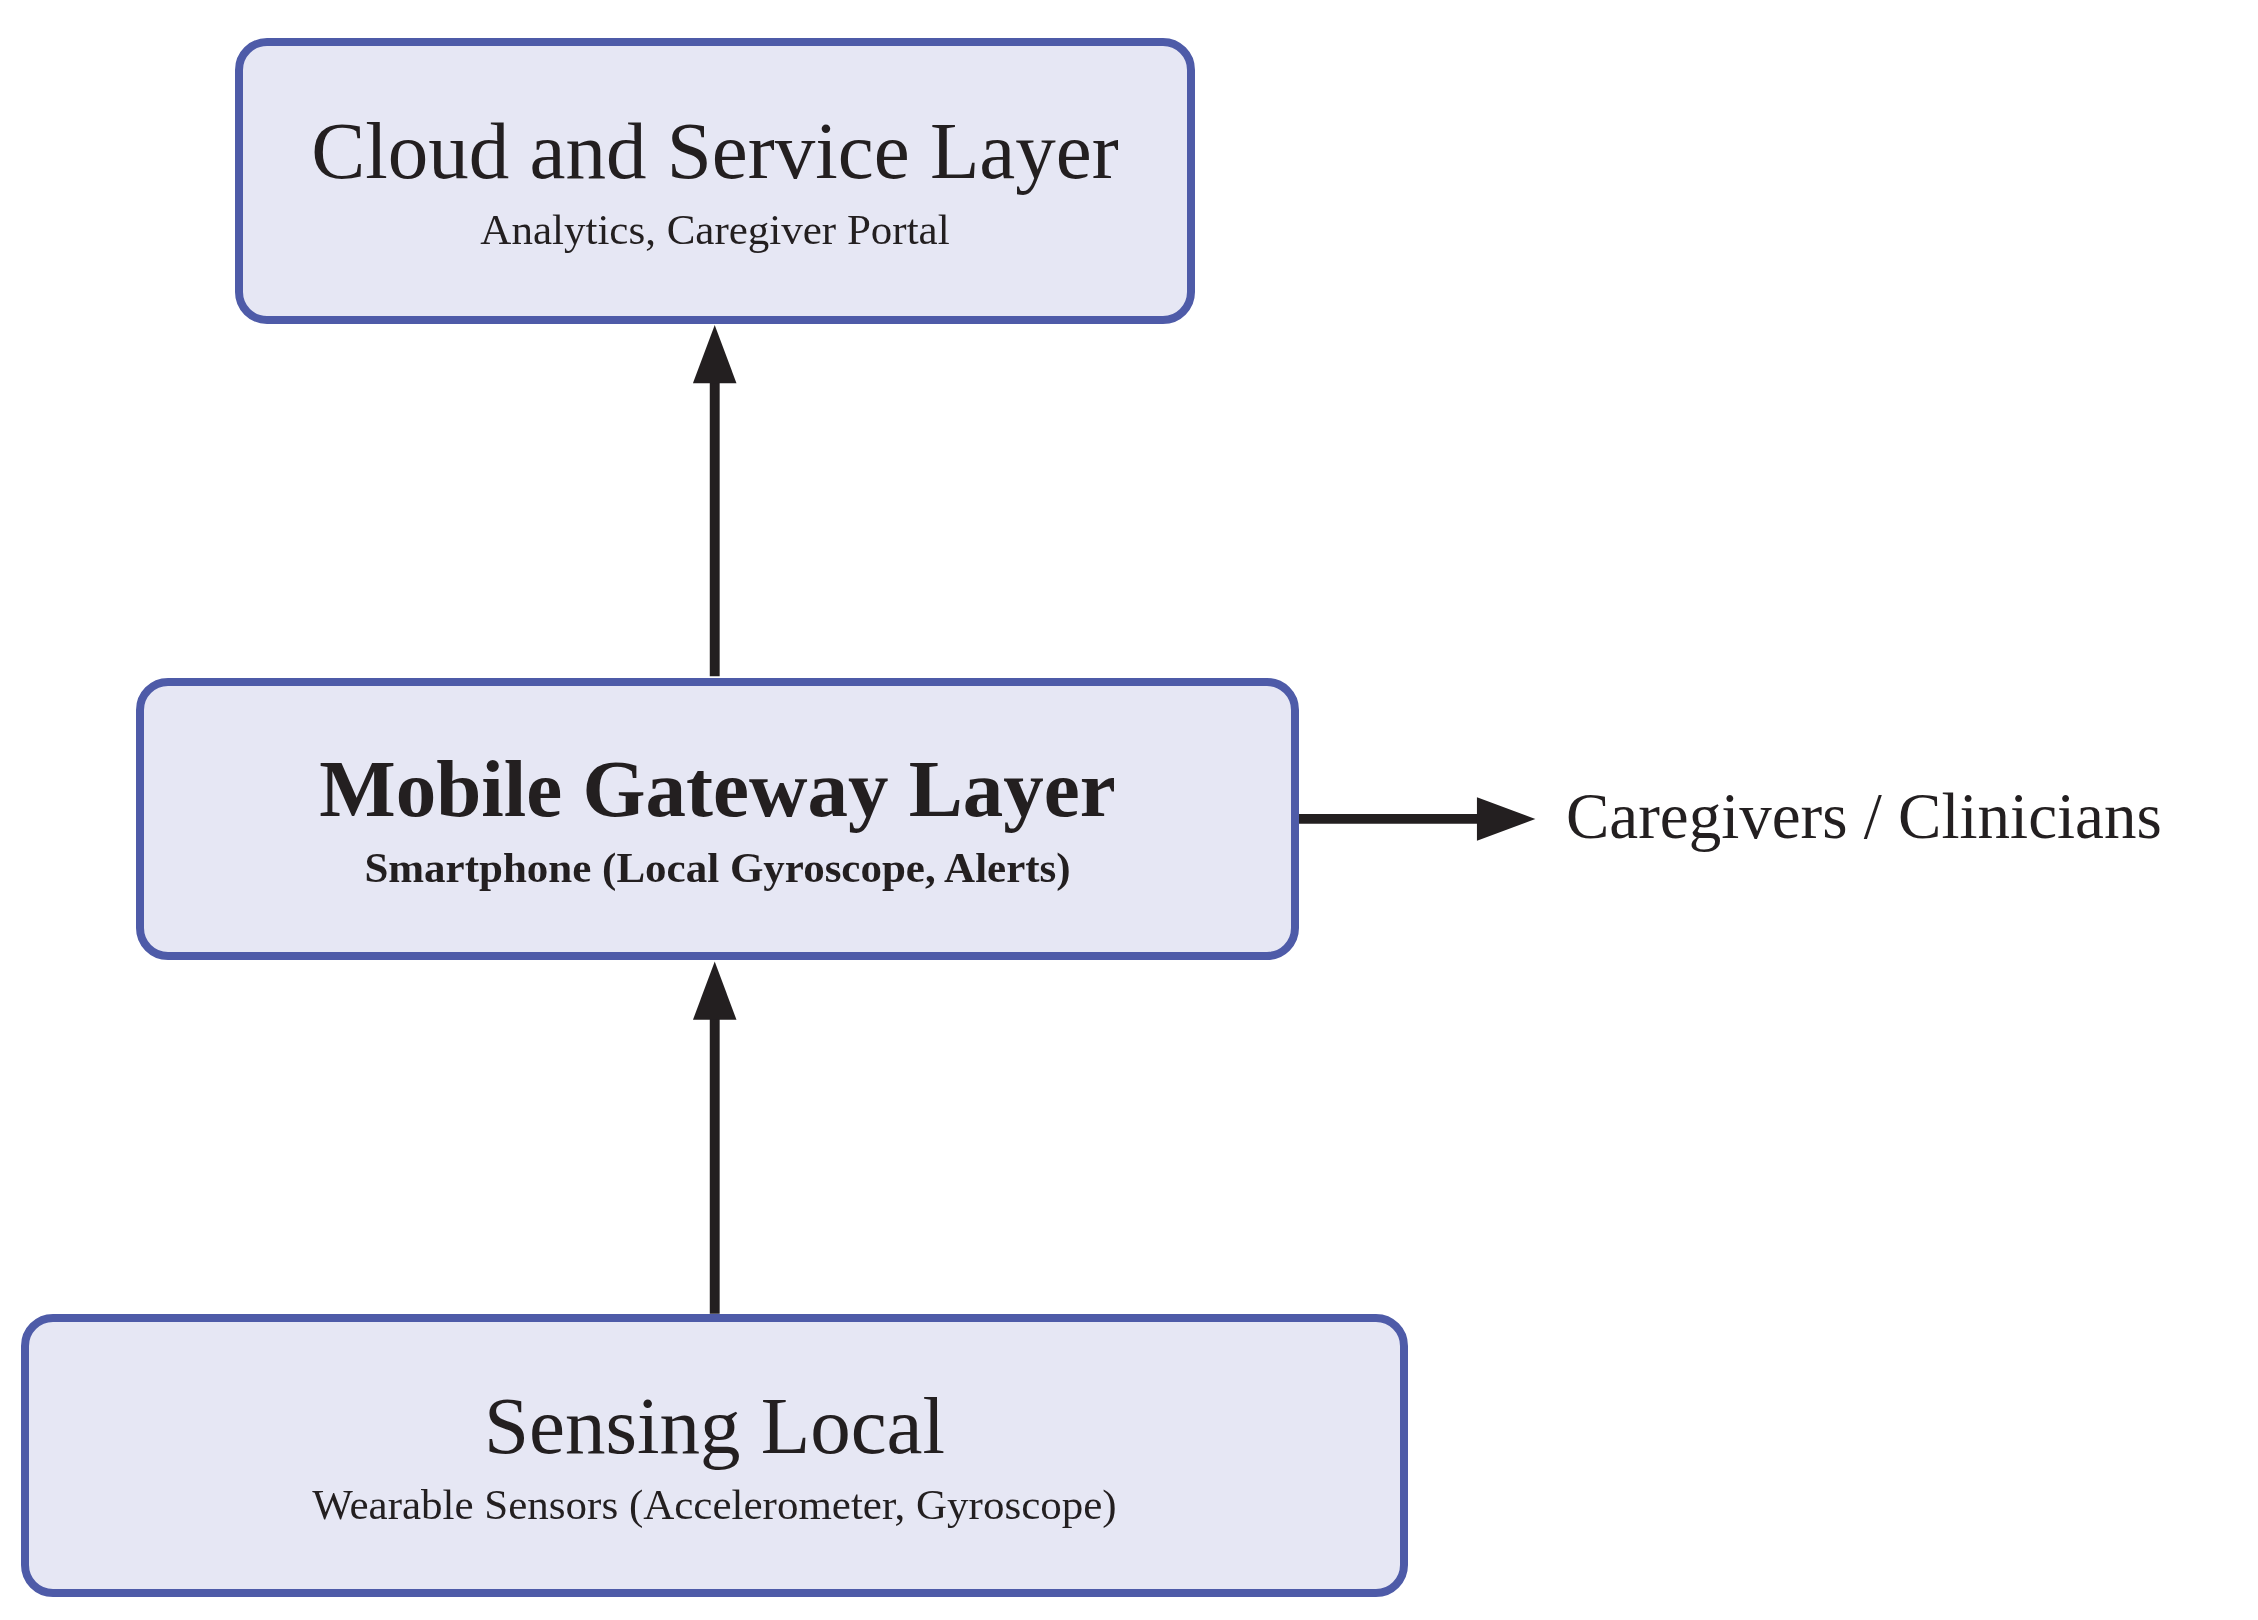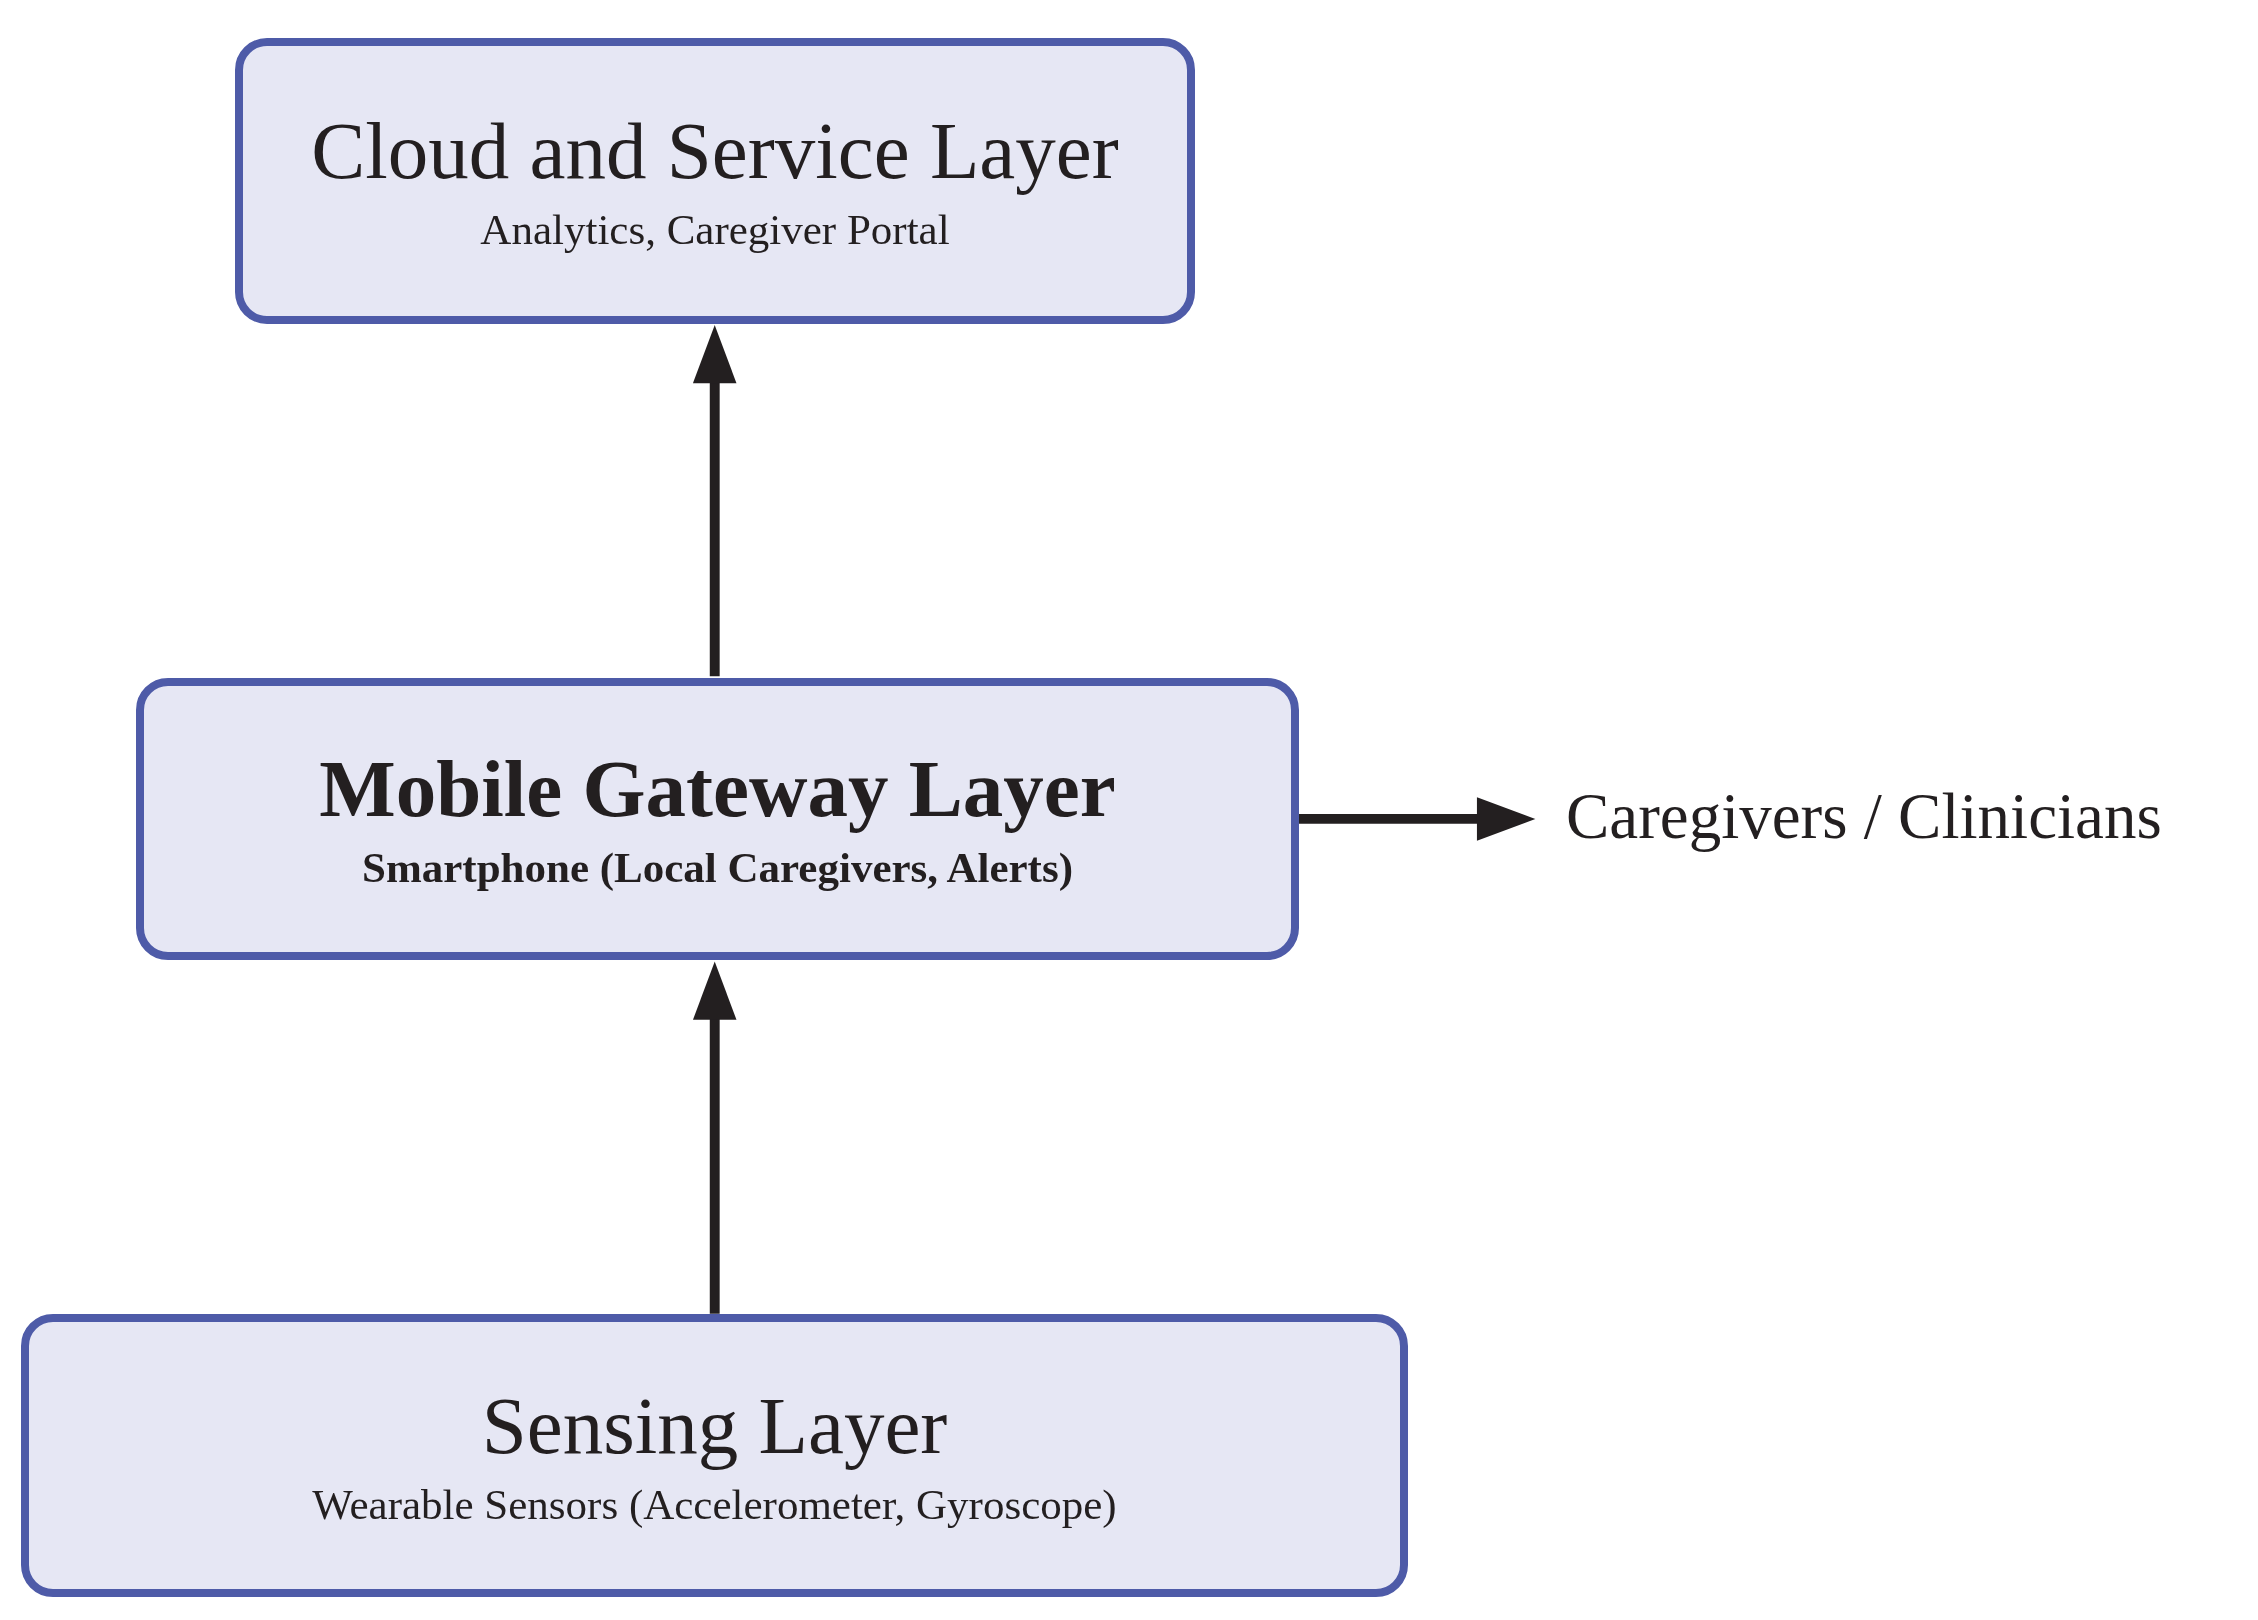--- a/index.html
+++ b/index.html
@@ -92,24 +92,24 @@
     <polygon class="arrow-head" points="1551,827 1492,805 1492,849"></polygon>
   </svg>
 
   <div class="layer-box box-cloud">
     <div class="box-title">Cloud and Service Layer</div>
     <div class="box-subtitle">Analytics, Caregiver Portal</div>
   </div>
 
   <div class="layer-box box-gateway">
     <div class="box-title">Mobile Gateway Layer</div>
-    <div class="box-subtitle">Smartphone (Local Caregivers, Alerts)</div>
+    <div class="box-subtitle">Smartphone (Local Gyroscope, Alerts)</div>
   </div>
 
   <div class="layer-box box-sensing">
-    <div class="box-title">Sensing Layer</div>
+    <div class="box-title">Sensing Local</div>
     <div class="box-subtitle">Wearable Sensors (Accelerometer, Gyroscope)</div>
   </div>
 
   <div class="external-label">Caregivers / Clinicians</div>
 
 </div>
 
 
 </body></html>

